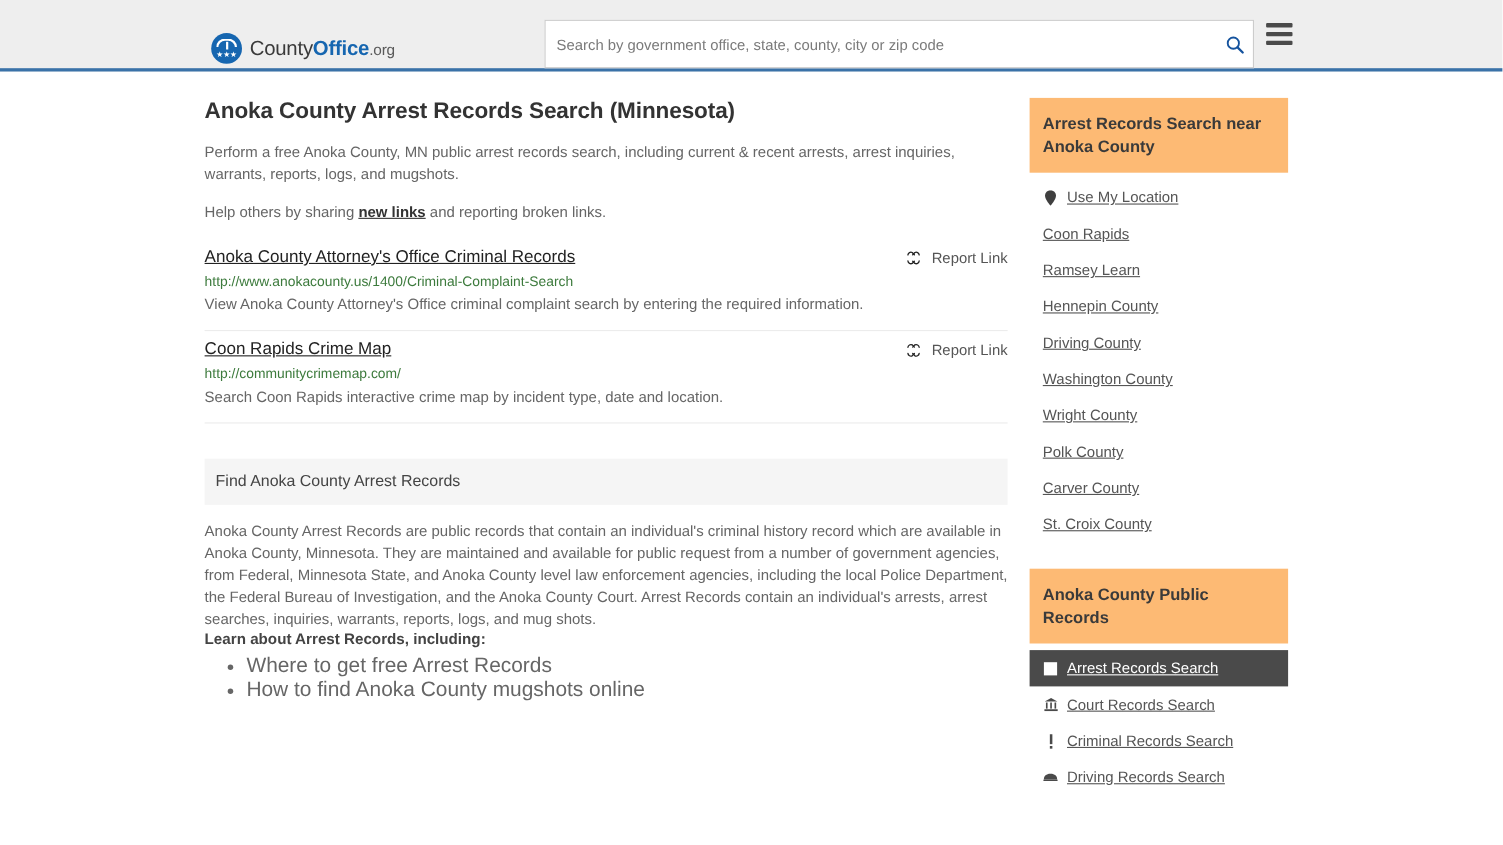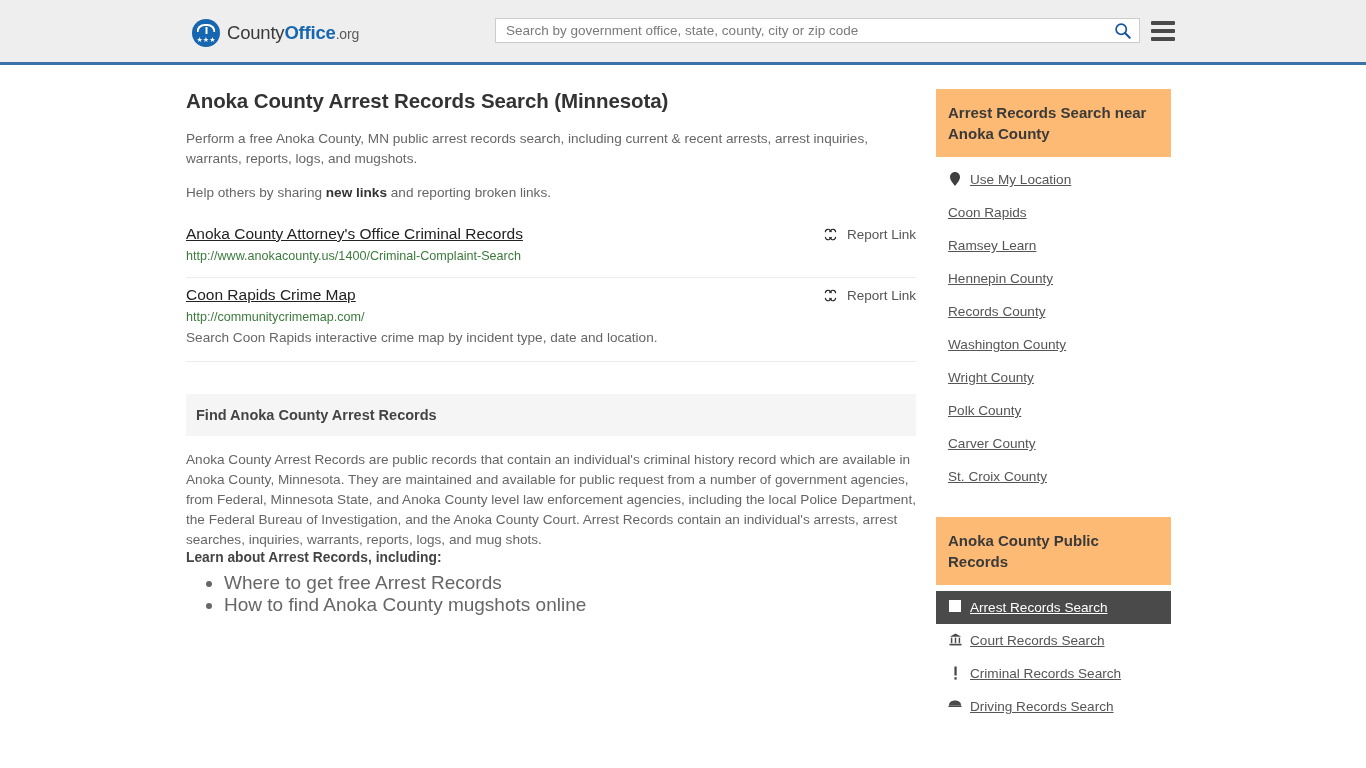--- a/index.html
+++ b/index.html
@@ -19,21 +19,21 @@
     height: 65px;
     background: #eeeeee;
     border-bottom: 3px solid #3a72a8;
     display: flex;
     align-items: center;
     position: relative;
   }
   .brand {
     position: absolute;
     left: 192px;
-    top: 19px;
+    top: 30px;
     display: flex;
     align-items: center;
     gap: 7px;
     text-decoration: none;
   }
   .brand-mark {
     width: 28px; height: 28px;
     border-radius: 50%;
     background: #1666b0;
     position: relative;
@@ -73,21 +73,21 @@
     white-space: nowrap;
   }
   .brand-text b { color: #1666b0; font-weight: bold; }
   .brand-text .tld { font-size: 14px; color: #5a5a5a; }
 
   .search-wrap {
     position: absolute;
     left: 495px;
     top: 18px;
     width: 645px;
-    height: 25px;
+    height: 44px;
     background: #ffffff;
     border: 1px solid #cccccc;
     display: flex;
     align-items: center;
   }
   .search-input {
     flex: 1;
     border: none;
     outline: none;
     background: transparent;
@@ -150,21 +150,21 @@
   }
   .breadcrumb a { color: #666666; text-decoration: none; }
   .breadcrumb .sep { color: #aaaaaa; margin: 0 5px; }
 
   p.intro {
     font-size: 13.6px;
     line-height: 20px;
     color: #666666;
     margin: 0 0 14px 0;
   }
-  p.intro a { color: #333333; font-weight: bold; }
+  p.intro a { color: #333333; text-decoration: underline; font-weight: bold; }
 
   
   .link-item {
     padding: 8px 0 14px 0;
     border-bottom: 1px solid #ececec;
   }
   .link-row {
     display: flex;
     align-items: flex-start;
     justify-content: space-between;
@@ -198,21 +198,21 @@
     margin-top: 4px;
     line-height: 19px;
   }
 
   
   .section-head {
     background: #f5f5f5;
     padding: 13px 10px;
     margin-top: 32px;
     font-size: 14.5px;
-    font-weight: bold;
+    font-weight: normal;
     color: #444444;
   }
   p.body-text {
     font-size: 13.6px;
     line-height: 20px;
     color: #666666;
     margin: 14px 0 0 0;
   }
   .sub-head {
     font-size: 13.8px;
@@ -237,21 +237,21 @@
     padding: 13px 12px;
     font-size: 15px;
     font-weight: bold;
     color: #3a3a3a;
     line-height: 21px;
     margin-top: 24px;
   }
   .side-list { padding: 6px 0 0 0; }
   .side-link {
     display: flex;
-    align-items: flex-start;
+    align-items: center;
     gap: 8px;
     padding: 9px 12px 9px 12px;
     font-size: 13.6px;
   }
   .side-link a {
     color: #555555;
     text-decoration: underline;
     cursor: pointer;
   }
   .side-link .sicon {
@@ -324,20 +324,21 @@
             <path d="M4 4 L16 16 M16 4 L4 16" stroke="none" fill="none"></path>
             <path d="M3.2 6.3 A3.6 3.6 0 0 1 8.4 3.4 L11 6.1" fill="none" stroke="#222" stroke-width="1.6" stroke-linecap="round"></path>
             <path d="M16.8 13.7 A3.6 3.6 0 0 1 11.6 16.6 L9 13.9" fill="none" stroke="#222" stroke-width="1.6" stroke-linecap="round"></path>
             <path d="M16.8 6.3 A3.6 3.6 0 0 0 11.6 3.4 L9 6.1" fill="none" stroke="#222" stroke-width="1.6" stroke-linecap="round"></path>
             <path d="M3.2 13.7 A3.6 3.6 0 0 0 8.4 16.6 L11 13.9" fill="none" stroke="#222" stroke-width="1.6" stroke-linecap="round"></path>
           </svg>
           <span>Report Link</span>
         </span>
       </div>
       <div class="link-url">http://www.anokacounty.us/1400/Criminal-Complaint-Search</div>
+      <div class="link-desc">View Anoka County Attorney's Office criminal complaint search by entering the required information.</div>
     </div>
 
     <div class="link-item">
       <div class="link-row">
         <a class="link-title">Coon Rapids Crime Map</a>
         <span class="report">
           <svg width="15" height="15" viewBox="0 0 20 20">
             <path d="M3.2 6.3 A3.6 3.6 0 0 1 8.4 3.4 L11 6.1" fill="none" stroke="#222" stroke-width="1.6" stroke-linecap="round"></path>
             <path d="M16.8 13.7 A3.6 3.6 0 0 1 11.6 16.6 L9 13.9" fill="none" stroke="#222" stroke-width="1.6" stroke-linecap="round"></path>
             <path d="M16.8 6.3 A3.6 3.6 0 0 0 11.6 3.4 L9 6.1" fill="none" stroke="#222" stroke-width="1.6" stroke-linecap="round"></path>
@@ -377,21 +378,21 @@
       <div class="side-link plain">
         <a>Coon Rapids</a>
       </div>
       <div class="side-link plain">
         <a>Ramsey Learn</a>
       </div>
       <div class="side-link plain">
         <a>Hennepin County</a>
       </div>
       <div class="side-link plain">
-        <a>Records County</a>
+        <a>Driving County</a>
       </div>
       <div class="side-link plain">
         <a>Washington County</a>
       </div>
       <div class="side-link plain">
         <a>Wright County</a>
       </div>
       <div class="side-link plain">
         <a>Polk County</a>
       </div>

